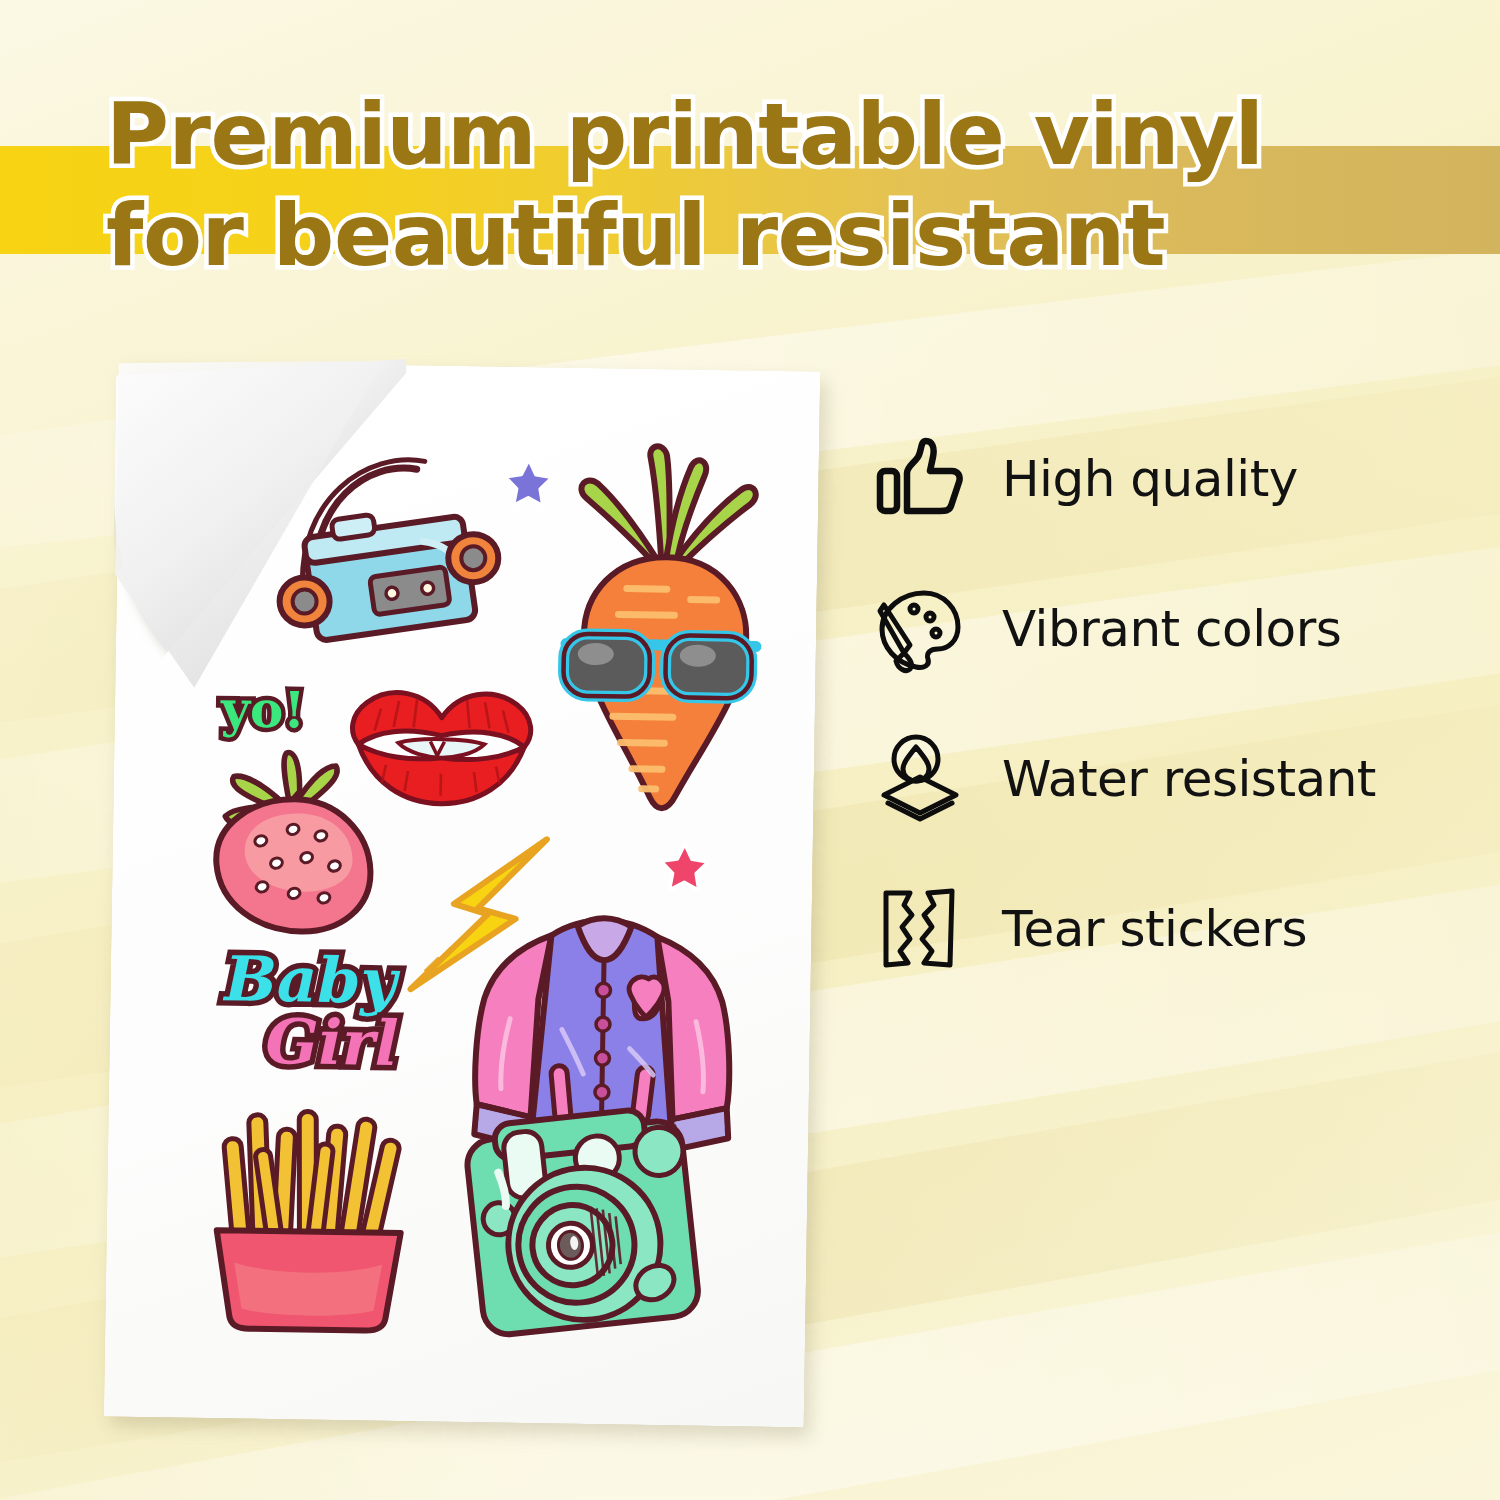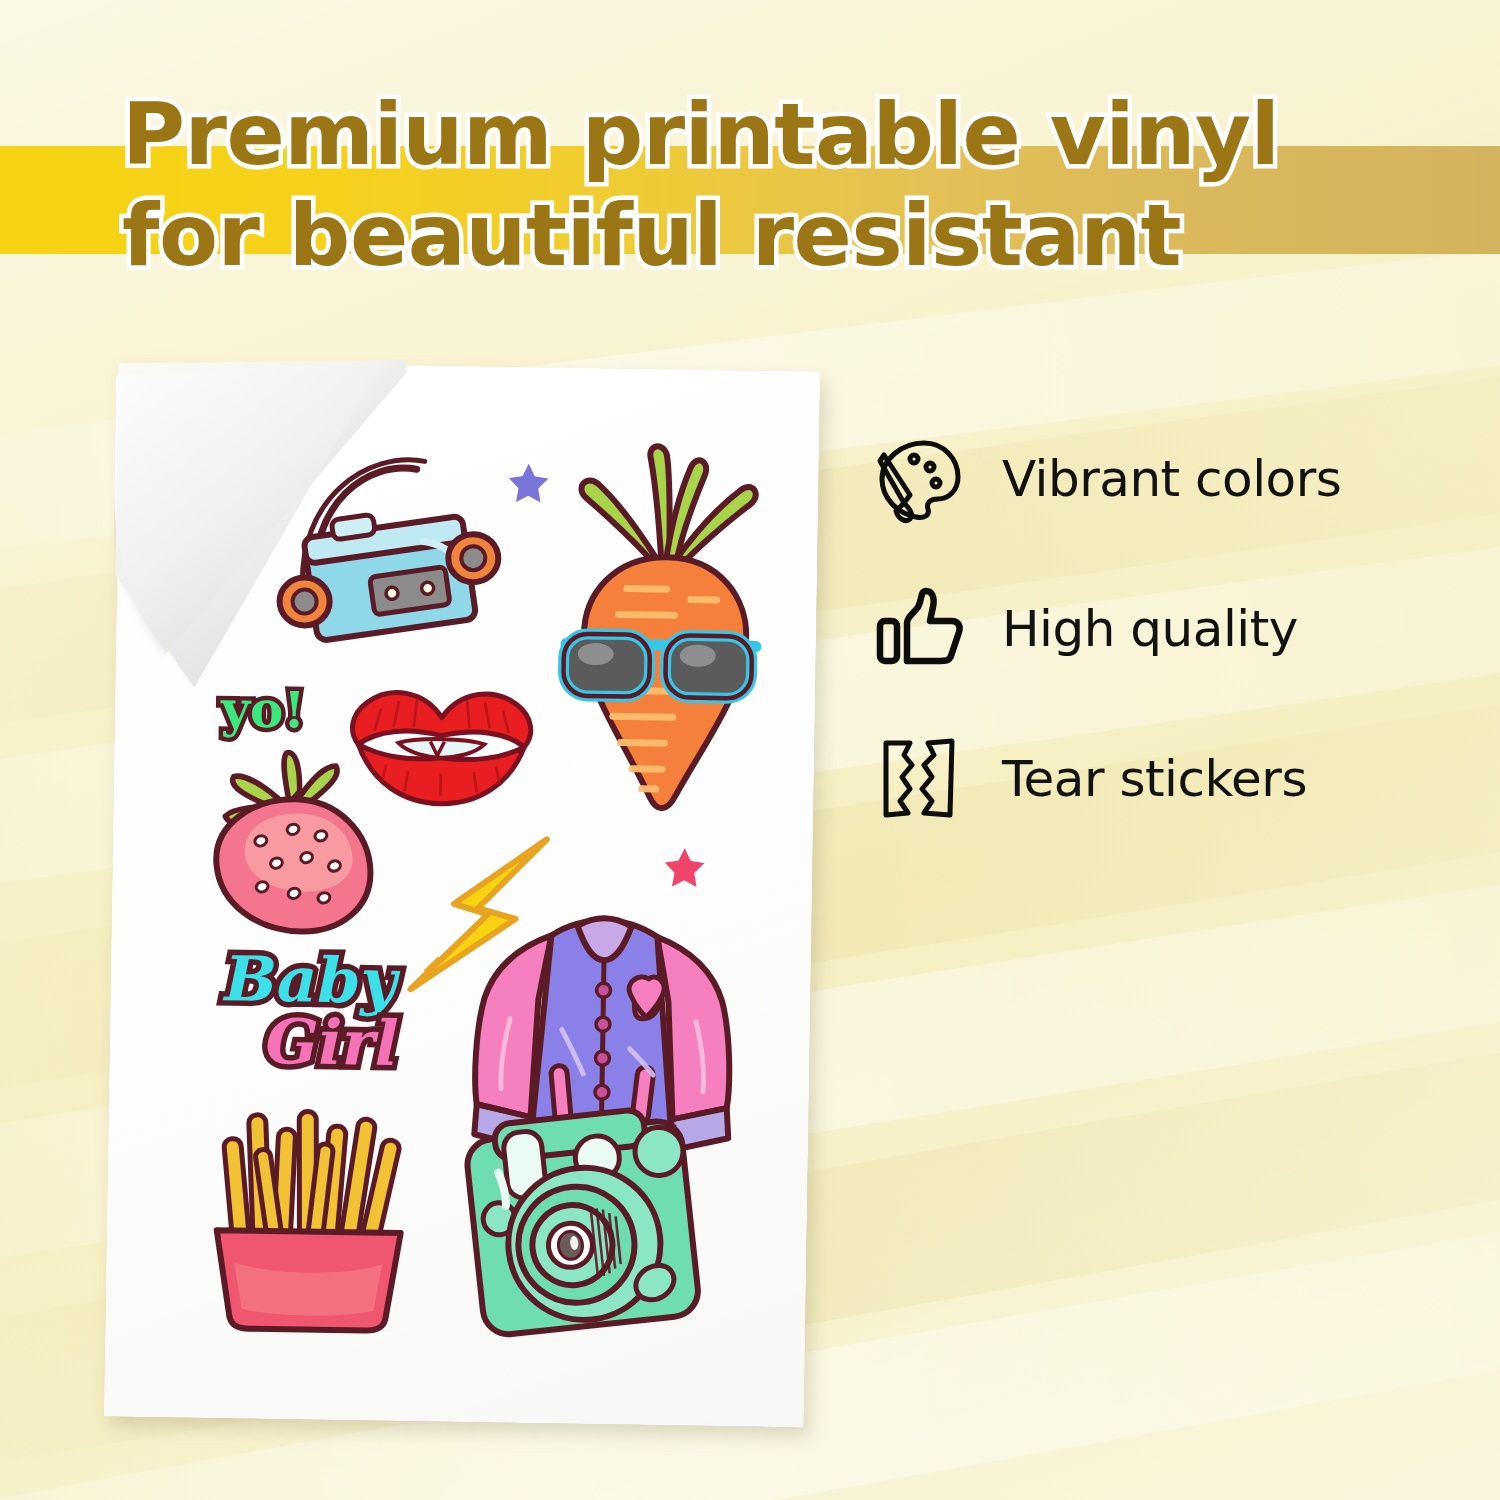--- a/index.html
+++ b/index.html
@@ -16,21 +16,21 @@
   .wave{position:absolute;left:-25%;width:160%;height:150px;
         transform-origin:center;opacity:.55;border-radius:50%/14px;}
   .wave.a{background:linear-gradient(90deg,rgba(255,255,255,.0),rgba(255,255,255,.85) 40%,rgba(255,255,255,.2));}
   .wave.b{background:linear-gradient(90deg,rgba(232,221,160,.0),rgba(230,217,150,.55) 45%,rgba(232,221,160,0));}
 
   
   .band{position:absolute;left:0;top:146px;width:1500px;height:108px;
     background:linear-gradient(90deg,#F7D313 0%,#F5D11B 22%,#EFCC33 42%,#E3C155 62%,#D9B95B 80%,#D3B45E 100%);}
 
   
-  .headline{position:absolute;left:122px;top:84px;width:1240px;
+  .headline{position:absolute;left:106px;top:84px;width:1240px;
     font-size:86px;line-height:1.17;font-weight:800;letter-spacing:-0.5px;
     color:#9A7614;
     -webkit-text-stroke:9px #FFFFFF;
     paint-order:stroke fill;
     font-family:"DejaVu Sans", sans-serif;}
   .headline .ln{display:block;white-space:nowrap;}
 
   
   .sheet-wrap{position:absolute;left:112px;top:366px;width:700px;height:1060px;
     transform:rotate(.9deg);}
@@ -302,42 +302,53 @@
       </div>
     </div>
     <div class="curl"></div>
     <div class="curl2"></div>
   </div>
 
   <div class="features">
 
     <div class="feat">
       <span class="ico">
+        <svg width="92" height="92" viewBox="0 0 92 92" fill="none" stroke="#0D0D0D" stroke-width="6.5" stroke-linejoin="round" stroke-linecap="round">
+          <rect x="6" y="38" width="17" height="40" rx="5"></rect>
+          <path d="M33 78 L33 40 C33 34 40 30 44 24 C48 18 46 8 52 8 C58 8 61 14 59 24 L56 38 L78 38 C84 38 87 43 85 49 L77 73 C75 78 71 78 66 78 Z"></path>
+        </svg>
+      </span>
+      <span class="lbl">High quality</span>
+    </div>
+
+    <div class="feat">
+      <span class="ico">
         <svg width="92" height="92" viewBox="0 0 92 92" fill="none" stroke="#0D0D0D" stroke-width="5" stroke-linejoin="round" stroke-linecap="round">
           <path d="M50 10 C70 10 84 26 84 44 C84 58 74 66 64 66 C56 66 52 70 54 76 C56 82 50 86 42 84 C22 80 8 64 8 46 C8 26 28 10 50 10 Z"></path>
           <circle cx="40" cy="26" r="4"></circle>
             <circle cx="56" cy="34" r="4"></circle>
             <circle cx="62" cy="50" r="4"></circle>
           <path d="M10 22 L36 62 L30 70 L6 28 Z"></path>
           <path d="M30 70 C36 76 40 82 36 86 C32 90 24 86 22 78 Z"></path>
         </svg>
       </span>
       <span class="lbl">Vibrant colors</span>
     </div>
 
     <div class="feat">
       <span class="ico">
-        <svg width="92" height="92" viewBox="0 0 92 92" fill="none" stroke="#0D0D0D" stroke-width="6.5" stroke-linejoin="round" stroke-linecap="round">
-          <rect x="6" y="38" width="17" height="40" rx="5"></rect>
-          <path d="M33 78 L33 40 C33 34 40 30 44 24 C48 18 46 8 52 8 C58 8 61 14 59 24 L56 38 L78 38 C84 38 87 43 85 49 L77 73 C75 78 71 78 66 78 Z"></path>
+        <svg width="92" height="92" viewBox="0 0 92 92" fill="none" stroke="#0D0D0D" stroke-width="5" stroke-linejoin="round" stroke-linecap="round">
+          <circle cx="42" cy="26" r="22"></circle>
+          <path d="M42 14 C50 24 55 30 55 36 C55 43 49 48 42 48 C35 48 29 43 29 36 C29 30 34 24 42 14 Z"></path>
+          <path d="M46 44 L82 62 L46 80 L10 62 Z"></path>
+          <path d="M14 70 L46 86 L78 70"></path>
         </svg>
       </span>
-      <span class="lbl">High quality</span>
-    </div>
-
+      <span class="lbl">Water resistant</span>
+    </div>
 
     <div class="feat">
       <span class="ico">
         <svg width="92" height="92" viewBox="0 0 92 92" fill="none" stroke="#0D0D0D" stroke-width="5" stroke-linejoin="round" stroke-linecap="round">
           <path d="M12 10 L36 10 L30 22 L38 32 L28 44 L36 56 L26 68 L34 80 L12 82 Z"></path>
           <path d="M78 8 L54 10 L60 22 L50 32 L58 44 L48 56 L58 68 L50 80 L76 82 Z"></path>
         </svg>
       </span>
       <span class="lbl">Tear stickers</span>
     </div>

